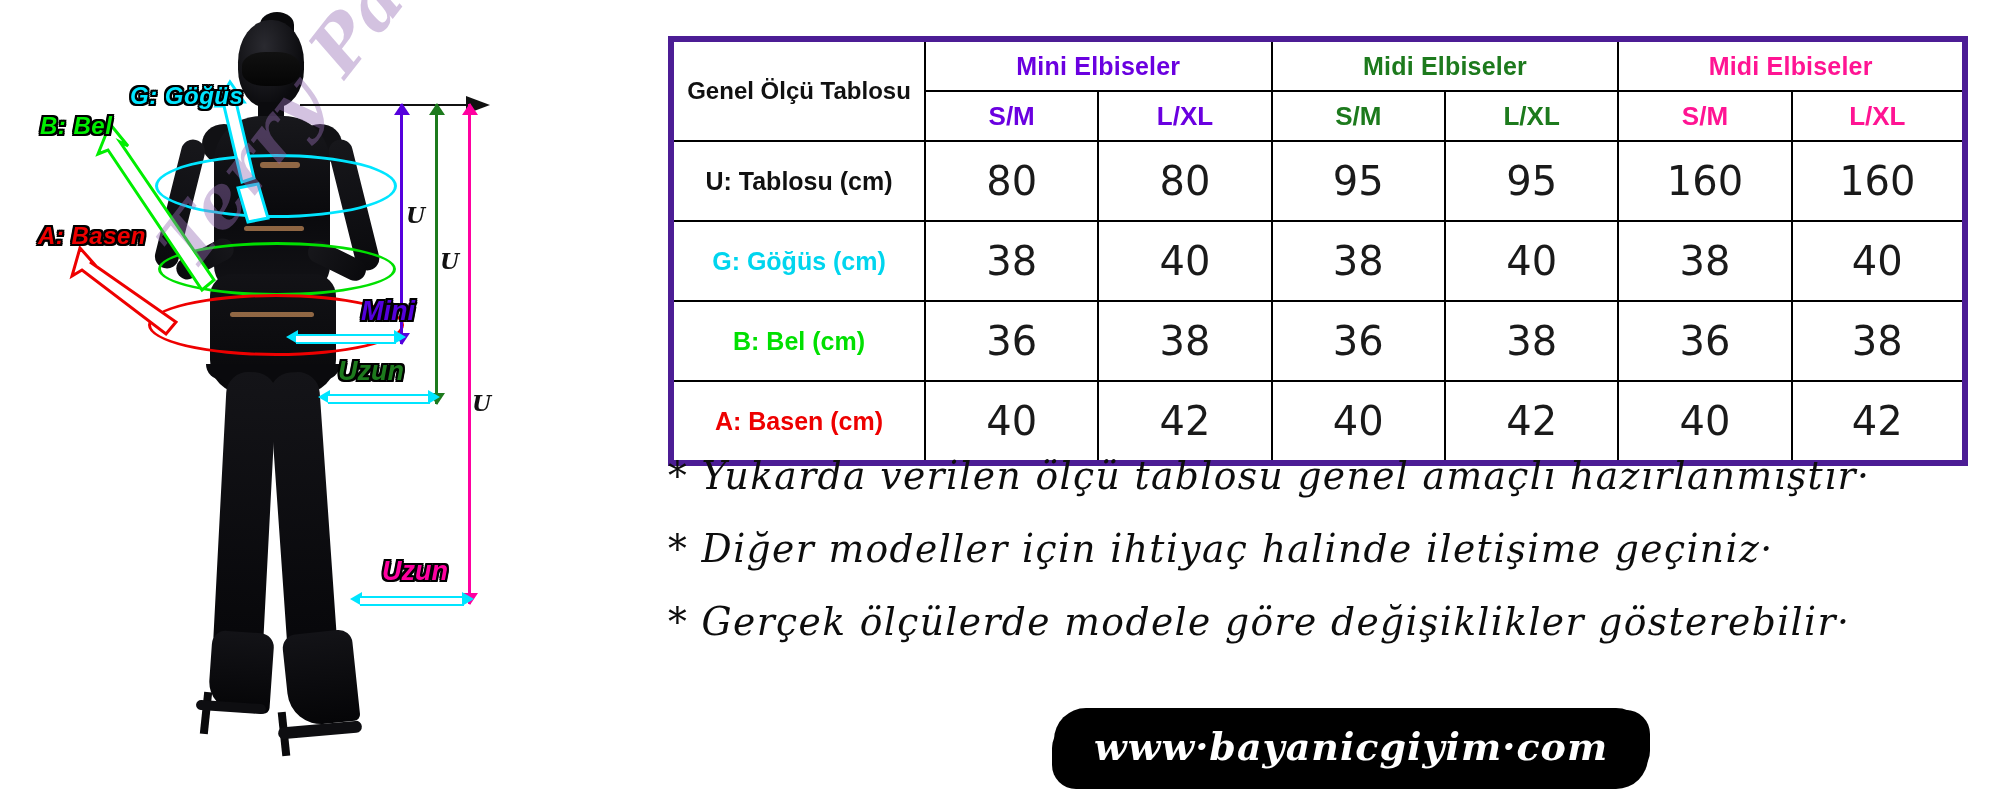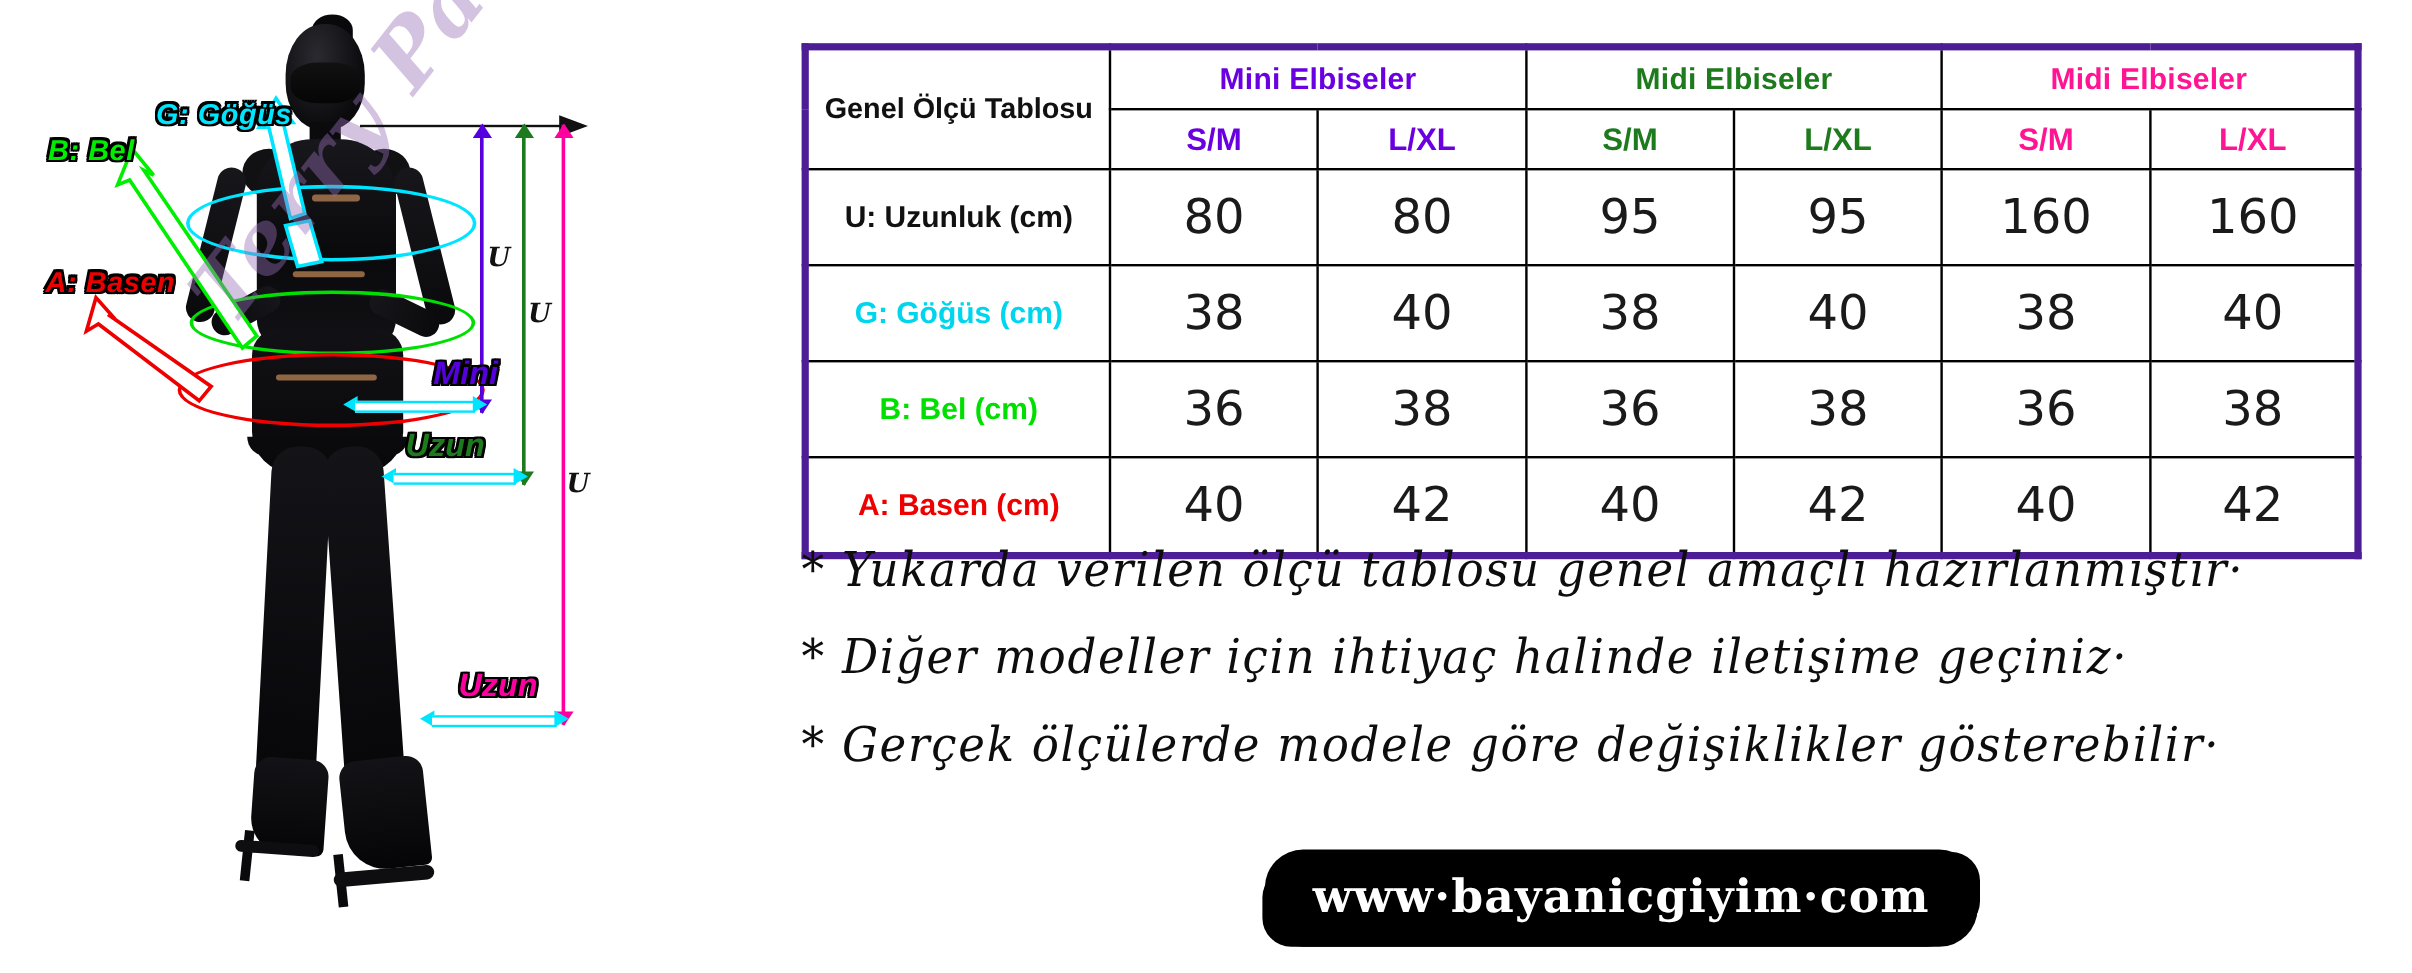--- a/index.html
+++ b/index.html
@@ -139,21 +139,21 @@
 
   
   .notes{position:absolute;left:668px;top:455px;width:1320px;}
   .note{font-family:"DejaVu Serif",serif;font-style:italic;font-size:40px;color:#0d0d0d;
         letter-spacing:1.5px;line-height:1.0;margin-bottom:33px;white-space:nowrap;
         transform:scaleX(.94);transform-origin:left center;}
 
   .url-badge{position:absolute;left:1060px;top:714px;
              background:#000;color:#fff;border-radius:26px;
              padding:10px 34px 14px 34px;
-             font-family:"DejaVu Serif",serif;font-weight:700;
+             font-family:"DejaVu Serif",serif;font-style:italic;font-weight:700;
              font-size:38px;letter-spacing:1px;white-space:nowrap;
              box-shadow:0 0 0 6px #000, 10px -6px 0 -2px #000, -10px 8px 0 -2px #000;}
 </style>
 </head>
 <body>
 
 <div class="root">
 
   <div class="figure-panel">
 
@@ -267,21 +267,21 @@
       <tr>
         <td class="sz-head c-mini">S/M</td>
         <td class="sz-head c-mini">L/XL</td>
         <td class="sz-head c-midi">S/M</td>
         <td class="sz-head c-midi">L/XL</td>
         <td class="sz-head c-uzun">S/M</td>
         <td class="sz-head c-uzun">L/XL</td>
       </tr>
 
       <tr>
-        <td class="rowlabel rl-u">U: Uzunluk (cm)</td>
+        <td class="rowlabel rl-u">U: Tablosu (cm)</td>
         <td class="val">80</td>
         <td class="val">80</td>
         <td class="val">95</td>
         <td class="val">95</td>
         <td class="val">160</td>
         <td class="val">160</td>
       </tr>
       <tr>
         <td class="rowlabel rl-g">G: Göğüs (cm)</td>
         <td class="val">38</td>

